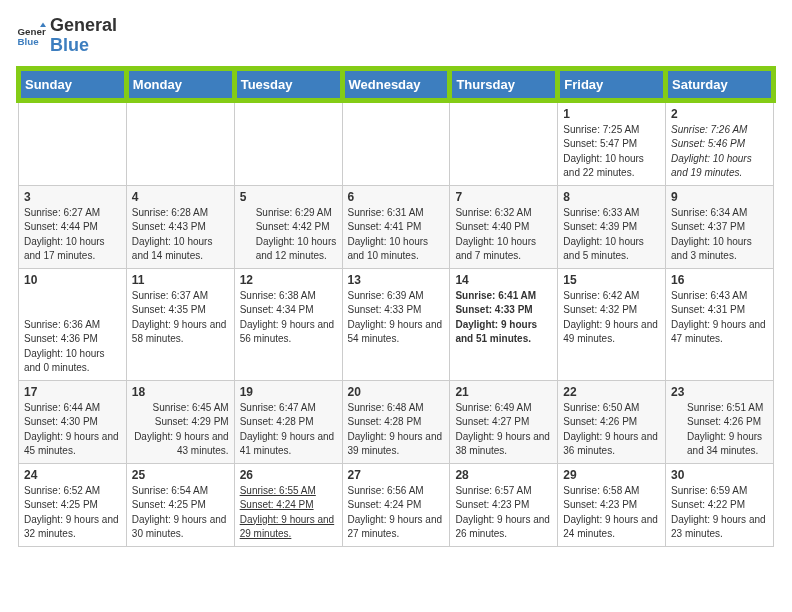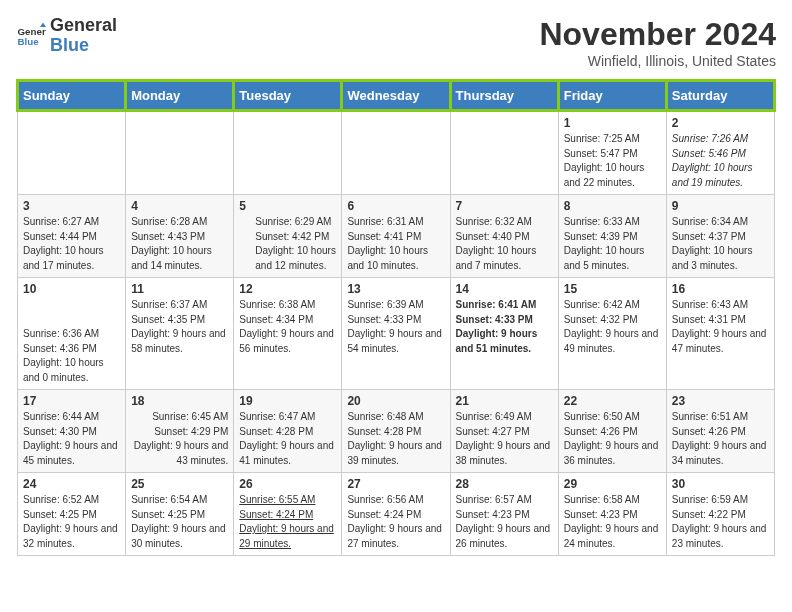--- a/index.html
+++ b/index.html
@@ -51,21 +51,21 @@
       border-collapse: collapse;
       border: 1px solid #ccc;
     }
     .calendar th {
       background-color: #3d7ebf;
       color: #fff;
       font-size: 13px;
       font-weight: bold;
       padding: 6px 4px;
       text-align: left;
-      border: 3px solid #84cc16;
+      border: 5px solid #84cc16;
     }
     .calendar td {
       vertical-align: top;
       border: 1px solid #ccc;
       padding: 4px 5px;
       width: 108px;
       min-height: 80px;
       font-size: 10.5px;
       color: #333;
       background: #fff;
@@ -96,24 +96,20 @@
     <svg class="logo-icon" viewBox="0 0 40 40" xmlns="http://www.w3.org/2000/svg">
       <text x="2" y="18" font-size="13" font-weight="bold" fill="#333" font-family="Arial">General</text>
       <text x="2" y="32" font-size="13" font-weight="bold" fill="#3d7ebf" font-family="Arial">Blue</text>
       <polygon points="32,8 40,8 36,2" fill="#3d7ebf"></polygon>
     </svg>
     <div class="logo-text">
       <span style="color:#333;">General</span>
       <span style="color:#3d7ebf;">Blue</span>
     </div>
   </div>
-  <div class="title-block">
-    <div class="month-title">November 2024</div>
-    <div class="location">Winfield, Illinois, United States</div>
-  </div>
 </div>
 
 <table class="calendar">
   <thead>
     <tr>
     <th>Sunday</th>
         <th>Monday</th>
         <th>Tuesday</th>
         <th>Wednesday</th>
         <th>Thursday</th>
@@ -261,21 +257,21 @@
 Daylight: 9 hours and 38 minutes.</div>
         </td>
         <td>
           <span class="day-number">22</span>
           <div class="day-info" style="white-space: pre-line;">Sunrise: 6:50 AM
 Sunset: 4:26 PM
 Daylight: 9 hours and 36 minutes.</div>
         </td>
         <td>
           <span class="day-number">23</span>
-          <div class="day-info" style="white-space: pre-line;">Sunrise: 6:51 AM
+          <div class="day-info" style="white-space: pre-line; margin-left: 16px;">Sunrise: 6:51 AM
 Sunset: 4:26 PM
 Daylight: 9 hours and 34 minutes.</div>
         </td>
       </tr>
       <tr>
         <td>
           <span class="day-number">24</span>
           <div class="day-info" style="white-space: pre-line;">Sunrise: 6:52 AM
 Sunset: 4:25 PM
 Daylight: 9 hours and 32 minutes.</div>

